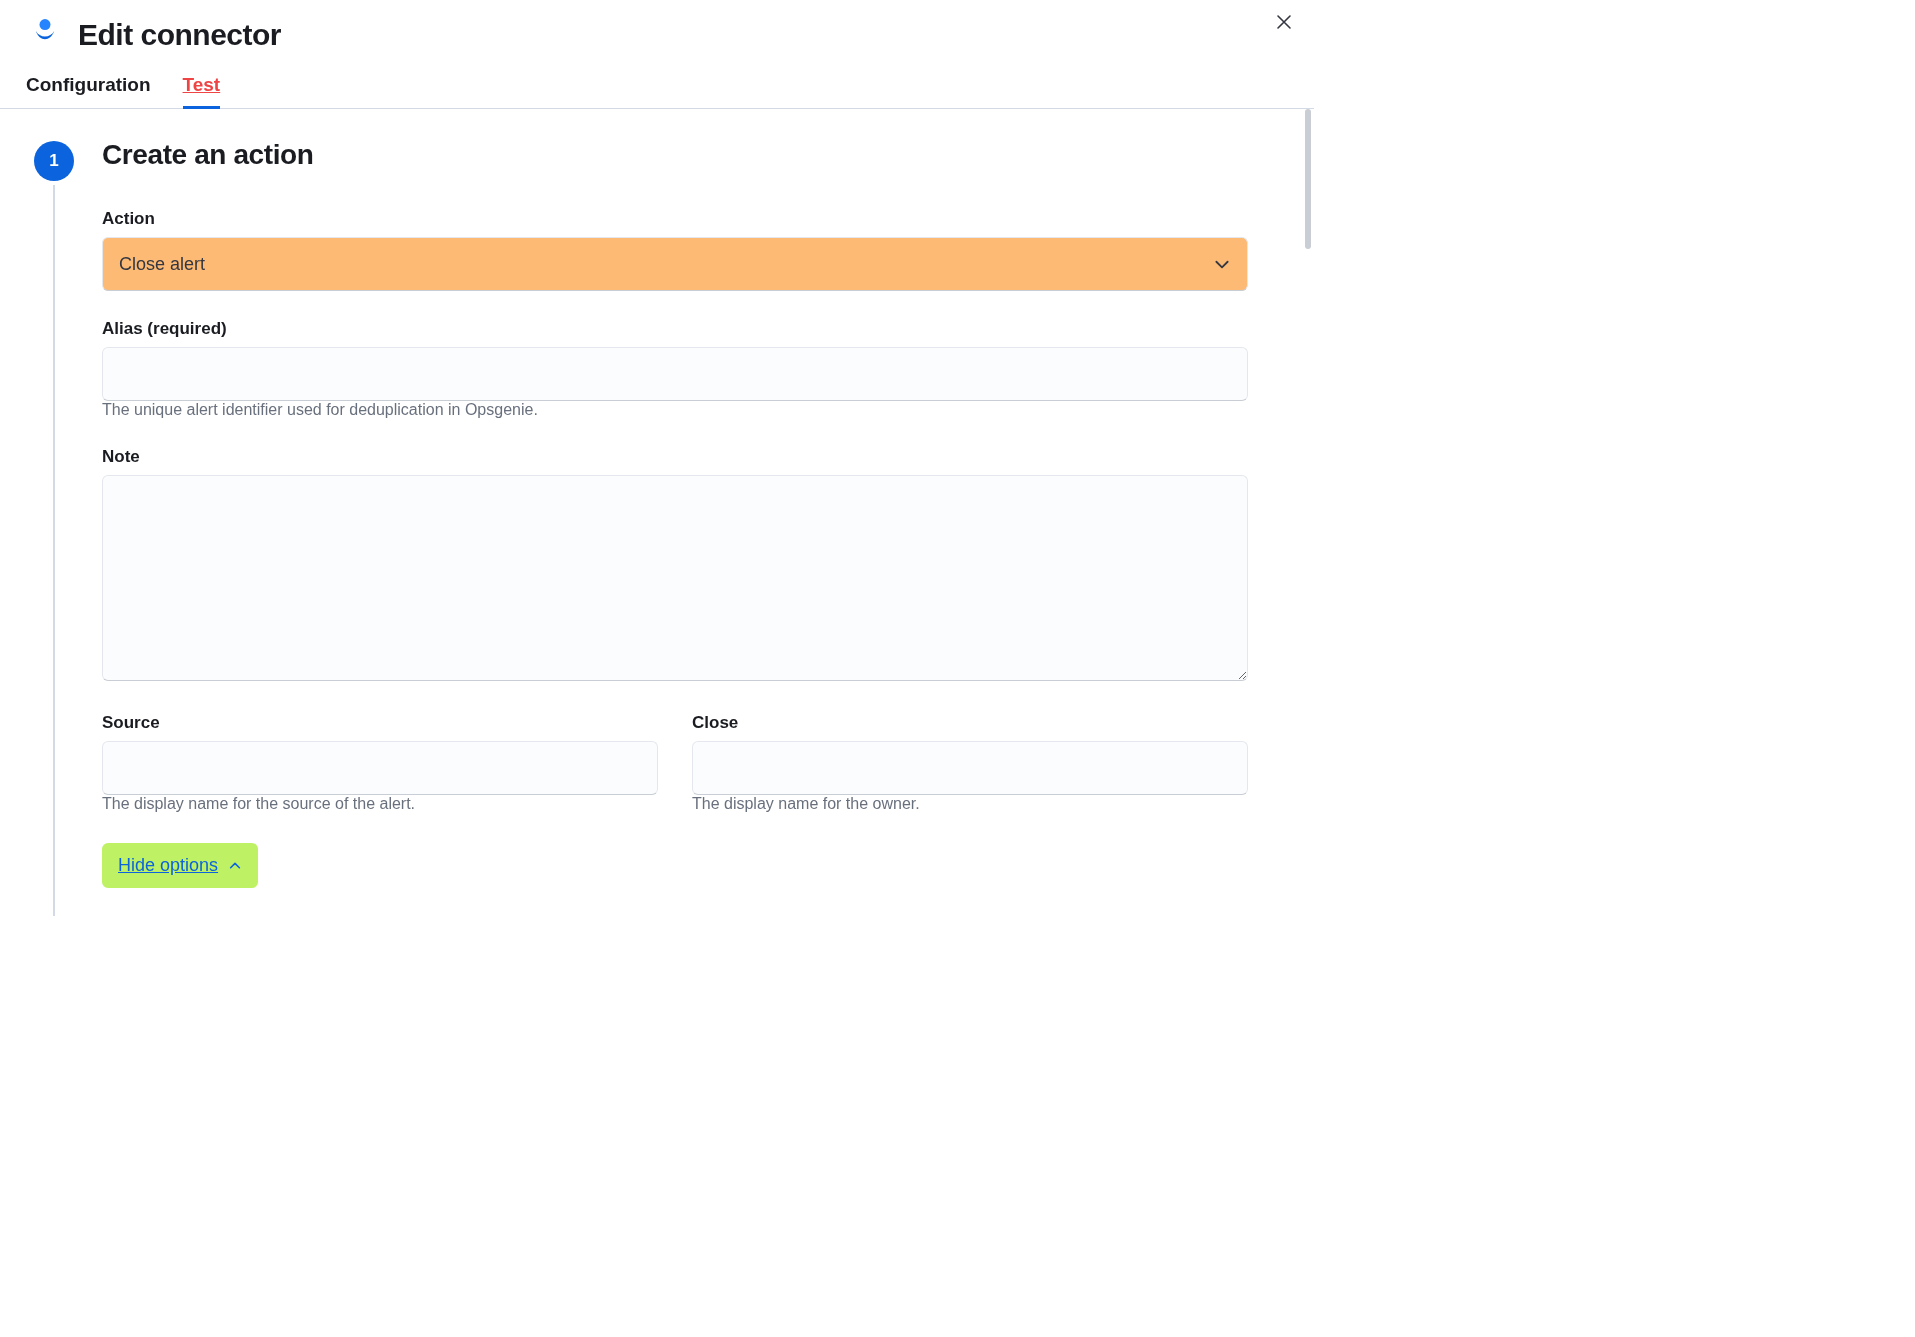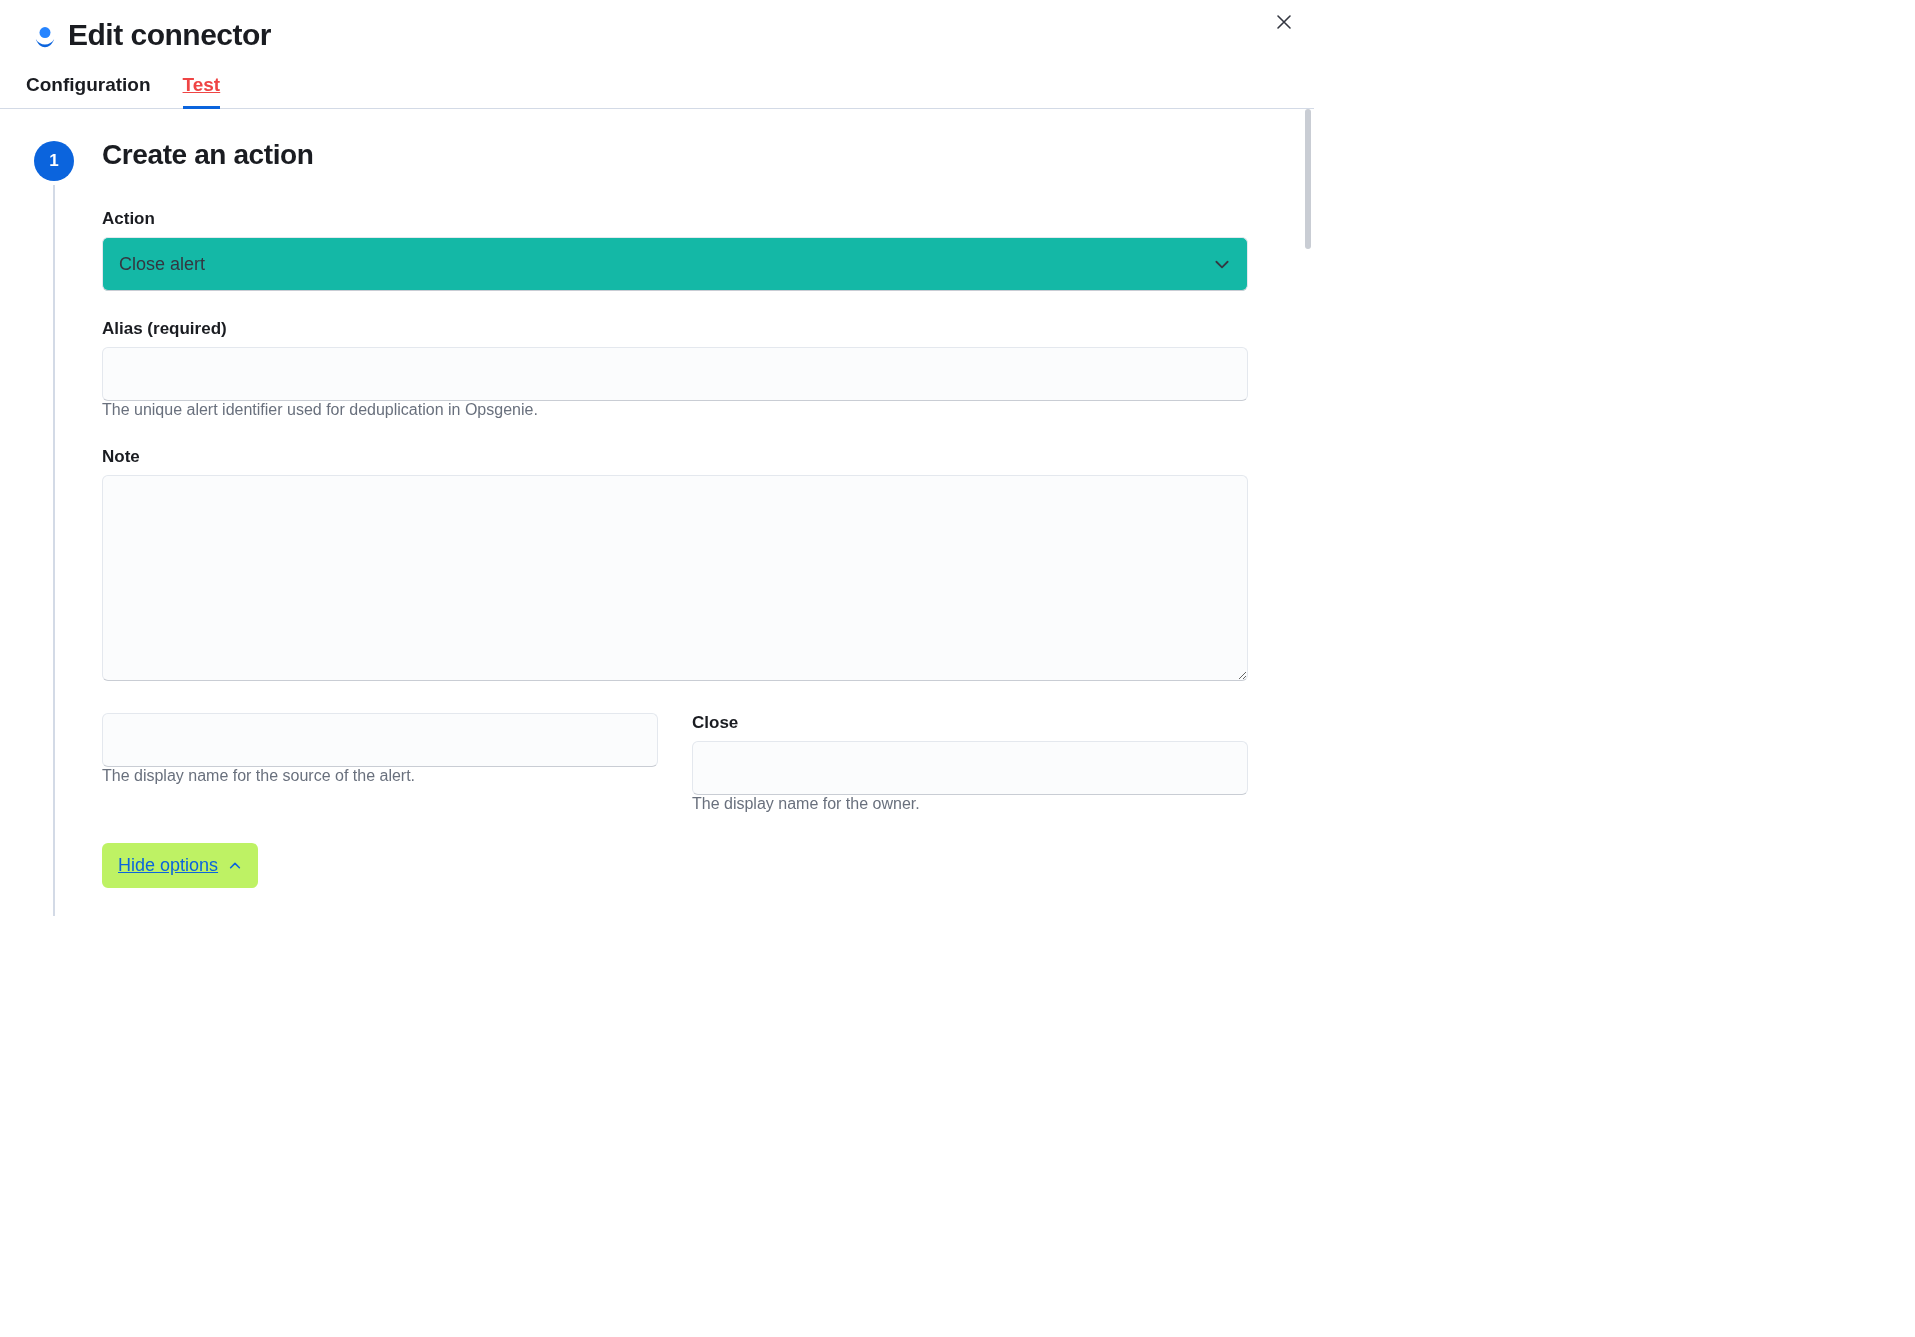--- a/index.html
+++ b/index.html
@@ -29,21 +29,21 @@
     justify-content: center;
     cursor: pointer;
     color: #343741;
     background: transparent;
     border: none;
   }
   .close-btn svg { width: 16px; height: 16px; }
   .header {
     padding: 18px 34px 0 34px;
   }
-  .title-row { display: flex; align-items: flex-end; gap: 12px; }
+  .title-row { display: flex; align-items: flex-start; gap: 22px; }
   .brand-icon { width: 22px; height: 26px; flex-shrink: 0; }
   .page-title {
     font-size: 30px;
     font-weight: 700;
     margin: 0;
     letter-spacing: -0.5px;
   }
   .tabs {
     display: flex;
     gap: 32px;
@@ -120,21 +120,21 @@
   }
   .form-label {
     font-size: 17px;
     font-weight: 700;
     margin-bottom: 8px;
     display: block;
   }
   .select {
     width: 100%;
     height: 54px;
-    background: #14b8a6;
+    background: #fdba74;
     border: 1px solid #e4e8ee;
     border-bottom: 1px solid #c9cdd4;
     border-radius: 6px;
     padding: 0 48px 0 16px;
     font-size: 18px;
     color: #343741;
     display: flex;
     align-items: center;
     cursor: pointer;
     position: relative;
@@ -248,20 +248,21 @@
           <div class="help">The unique alert identifier used for deduplication in Opsgenie.</div>
         </div>
 
         <div class="field">
           <label class="form-label">Note</label>
           <textarea class="textarea" style=""></textarea>
         </div>
 
         <div class="two-col">
           <div class="field">
+            <label class="form-label">Source</label>
             <input class="input" type="text" value="" style="">
             <div class="help">The display name for the source of the alert.</div>
           </div>
           <div class="field">
             <label class="form-label">Close</label>
             <input class="input" type="text" value="" style="">
             <div class="help">The display name for the owner.</div>
           </div>
         </div>
 

